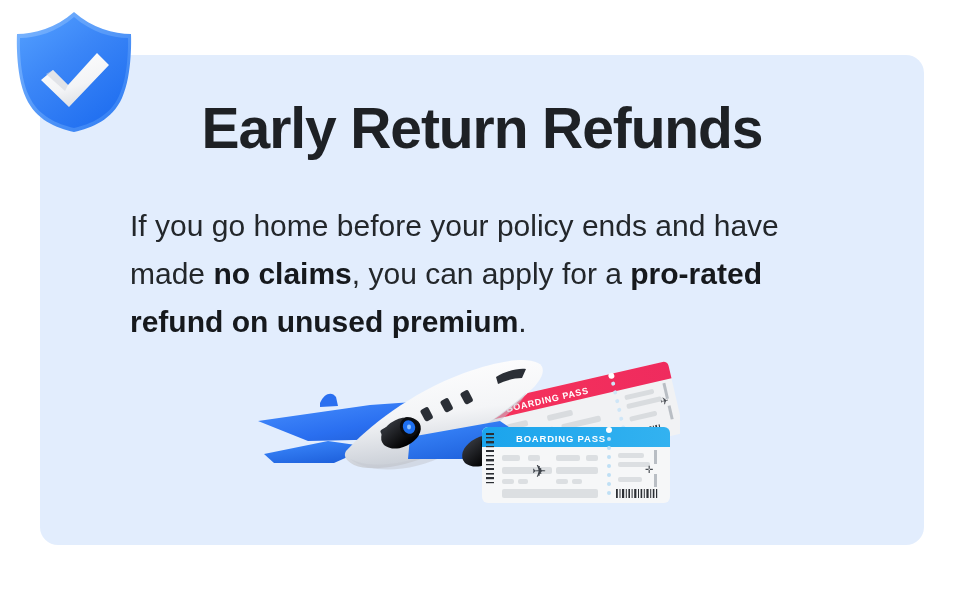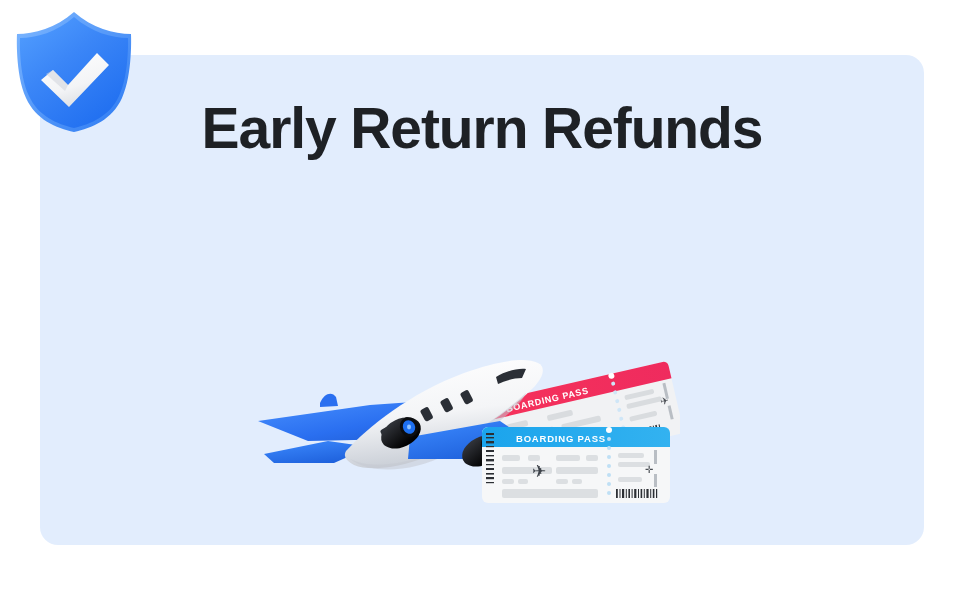--- a/index.html
+++ b/index.html
@@ -85,20 +85,25 @@
       </defs>
       <path d="M66 4 C48 20 26 26 9 26 C9 26 7 66 18 90 C28 112 48 120 66 124 C84 120 104 112 114 90 C125 66 123 26 123 26 C106 26 84 20 66 4 Z" fill="url(#shieldEdge)"></path>
       <path d="M66 9 C49 24 28 30 12 30 C12 30 10.5 66 21 88 C30 108 49 116 66 120 C83 116 102 108 111 88 C121.5 66 120 30 120 30 C104 30 83 24 66 9 Z" fill="url(#shieldGrad)"></path>
       <path d="M45 62 L60 77 L89 45 L101 57 L61 99 L33 72 Z" fill="url(#checkGrad)"></path>
       <path d="M45 62 L60 77 L57 83 L38 66 Z" fill="#cfd4da" opacity="0.55"></path>
     </svg>
   </div>
 
   <div class="title">Early Return Refunds</div>
 
+  <div class="body-copy">
+    <span>If you go home before your policy ends and</span>
+    <span>have made </span><b>no claims</b><span>, you can apply for a</span>
+    <b>pro-rated refund on unused premium</b><span>.</span>
+  </div>
 
   <div class="illus">
     <svg viewBox="0 0 430 155" xmlns="http://www.w3.org/2000/svg">
       <defs>
         <linearGradient id="fuse" x1="0" y1="0" x2="0.2" y2="1">
           <stop offset="0%" stop-color="#ffffff"></stop>
           <stop offset="55%" stop-color="#f4f5f7"></stop>
           <stop offset="100%" stop-color="#c9ced6"></stop>
         </linearGradient>
         <linearGradient id="wing" x1="0" y1="0" x2="1" y2="1">

